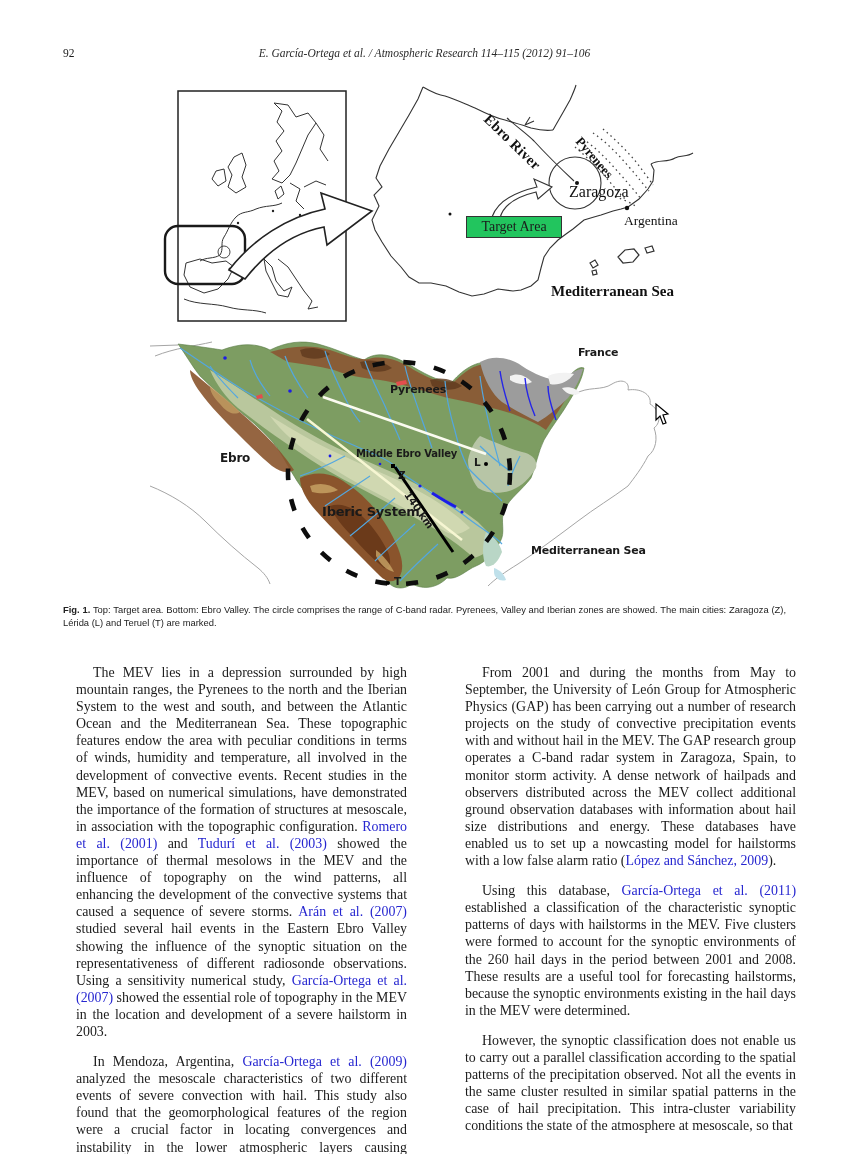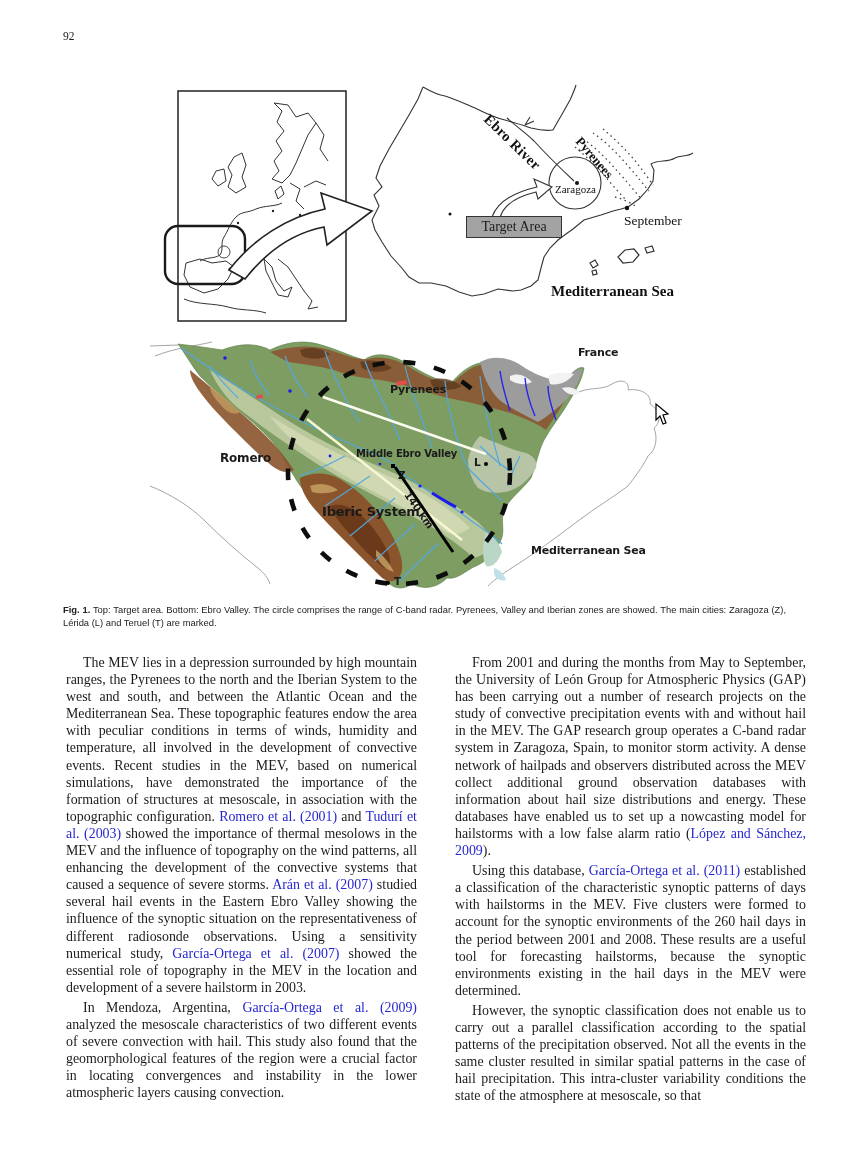--- a/index.html
+++ b/index.html
@@ -1,46 +1,47 @@
 <!DOCTYPE html>
 <html><head>
 <meta charset="utf-8">
 <style>
   html,body{margin:0;padding:0;background:#9a9a9a;}
   .page{position:relative;width:846px;height:1154px;background:#ffffff;overflow:hidden;
         font-family:"Liberation Serif",serif;color:#1b1b1b;}
-  .pagenum{position:absolute;top:30px;left:63px;font-size:11.5px;color:#1a1a1a;}
+  .pagenum{position:absolute;top:47px;left:63px;font-size:11.5px;color:#1a1a1a;}
   .runhead{position:absolute;top:47px;left:63px;right:60px;text-align:center;
            font-style:italic;font-size:11.5px;color:#2a2a2a;white-space:nowrap;}
   .fig-top{position:absolute;left:175px;top:87px;width:537px;height:238px;}
   .fig-bottom{position:absolute;left:150px;top:336px;width:560px;height:260px;}
   .fig-top svg,.fig-bottom svg{position:absolute;left:0;top:0;overflow:visible;}
   .mlab{position:absolute;white-space:nowrap;color:#111;font-family:"Liberation Serif",serif;}
   .rot{transform-origin:left top;}
   .ta-box{position:absolute;left:291px;top:129px;width:94px;height:20px;border:1.4px solid #333;
-          background:#a3a3a3;text-align:center;font-size:14px;line-height:20px;}
+          background:#22c55e;text-align:center;font-size:14px;line-height:20px;}
   .tlab{position:absolute;white-space:nowrap;font-family:"DejaVu Sans",sans-serif;
         font-weight:bold;color:#1a1a1a;letter-spacing:-0.2px;}
   .caption{position:absolute;left:63px;top:595px;width:723px;font-family:"Liberation Sans",sans-serif;
            font-size:9.4px;line-height:13px;text-align:justify;color:#222;margin-top:8px;}
   .caption .cl{font-weight:bold;}
   .col{position:absolute;top:651px;width:357px;font-size:13.9px;line-height:17.1px;
        text-align:justify;color:#1b1b1b;}
   .col-left{left:63px;}
   .col-right{left:452px;}
-  .col p{margin:3px;padding:0;}
+  .col p{margin:13px;padding:0;}
   .col p.ind{text-indent:17px;}
   .ref-link{color:#2626d0;}
 </style>
 </head>
 <body>
 
 <div class="page">
 
   <div class="pagenum">92</div>
+  <div class="runhead">E. García-Ortega et al. / Atmospheric Research 114–115 (2012) 91–106</div>
 
   <div class="fig-top">
     <svg width="537" height="238" viewBox="0 0 537 238">
 
       <g transform="translate(3,4)" stroke="#333" fill="none" stroke-width="1">
         <rect x="0" y="0" width="168" height="230" stroke="#222" stroke-width="1.5"></rect>
 
         <path d="M96,12 L104,20 99,31 106,40 98,50 104,60 96,70 101,80 94,88 104,92 112,84 118,72 124,58 130,44 138,32 130,22 118,26 110,14 96,12"></path>
         <path d="M112,92 L122,98 118,110 126,118 M126,96 L138,90 148,94 M138,32 L146,44 142,58 150,70"></path>
         <path d="M97,100 L103,95 106,103 100,108 Z"></path>
@@ -88,22 +89,22 @@
         </g>
 
         <path d="M443,170 L450,163 459,162 464,168 458,175 448,176 Z M470,161 L477,159 479,164 472,166 Z M415,176 L420,173 423,178 418,181 Z M417,184 L421,183 422,187 418,188 Z" stroke-width="1.2"></path>
 
         <path d="M317,130 C322,116 336,106 362,100 L359,92 377,100 363,112 361,105 C340,110 328,119 325,131 Z" fill="#fff" stroke-width="1.1"></path>
       </g>
     </svg>
 
     <div class="mlab rot" style="left:317px;top:24px;transform:rotate(44deg);font-size:14.5px;font-weight:600;letter-spacing:.3px;">Ebro River</div>
     <div class="mlab rot" style="left:409px;top:47px;transform:rotate(49deg);font-size:13px;font-weight:600;">Pyrenees</div>
-    <div class="mlab" style="left:380px;top:96px;font-size:11px;">Zaragoza</div>
-    <div class="mlab" style="left:449px;top:126px;font-size:13.5px;">September</div>
+    <div class="mlab" style="left:394px;top:96px;font-size:16px;">Zaragoza</div>
+    <div class="mlab" style="left:449px;top:126px;font-size:13.5px;">Argentina</div>
     <div class="ta-box">
       <span>Target Area</span>
     </div>
     <div class="mlab" style="left:376px;top:196px;font-size:15px;font-weight:600;">Mediterranean Sea</div>
   </div>
 
   <div class="fig-bottom">
     <svg width="560" height="260" viewBox="0 0 560 260">
 
       <g stroke="#a5a5a5" fill="none" stroke-width="1">
@@ -190,21 +191,21 @@
       <path d="M245,131 L303,216" stroke="#000" stroke-width="3"></path>
 
       <rect x="241" y="128" width="4" height="4" fill="#000"></rect>
       <circle cx="336" cy="128" r="2" fill="#000"></circle>
       <circle cx="238" cy="247" r="2" fill="#000"></circle>
 
       <path d="M506,68 L506,84 510,80 513,88 516,87 513,79 518,78 Z" fill="#fff" stroke="#000" stroke-width="1.2"></path>
     </svg>
 
     <div class="tlab" style="left:428px;top:10px;font-size:11px;">France</div>
-    <div class="tlab" style="left:70px;top:115px;font-size:12px;">Romero</div>
+    <div class="tlab" style="left:70px;top:115px;font-size:12px;">Ebro</div>
     <div class="tlab" style="left:240px;top:47px;font-size:11px;">Pyrenees</div>
     <div class="tlab" style="left:206px;top:112px;font-size:10px;">Middle Ebro Valley</div>
     <div class="tlab" style="left:248px;top:133px;font-size:10.5px;">Z</div>
     <div class="tlab" style="left:324px;top:120px;font-size:10.5px;">L</div>
     <div class="tlab" style="left:172px;top:168px;font-size:13px;">Iberic System</div>
     <div class="tlab rot" style="left:262px;top:153px;font-size:10.5px;transform:rotate(55deg);">140 km</div>
     <div class="tlab" style="left:381px;top:208px;font-size:11px;">Mediterranean Sea</div>
     <div class="tlab" style="left:244px;top:239px;font-size:10.5px;">T</div>
   </div>
 

